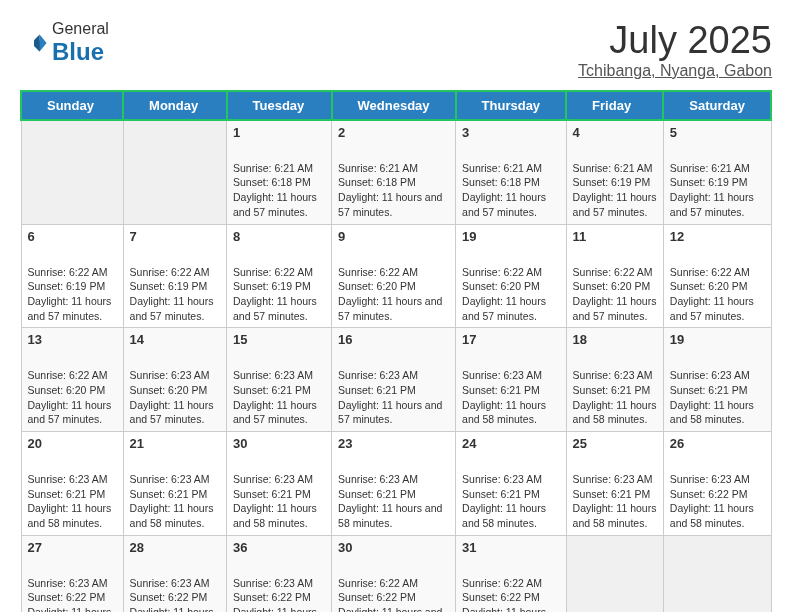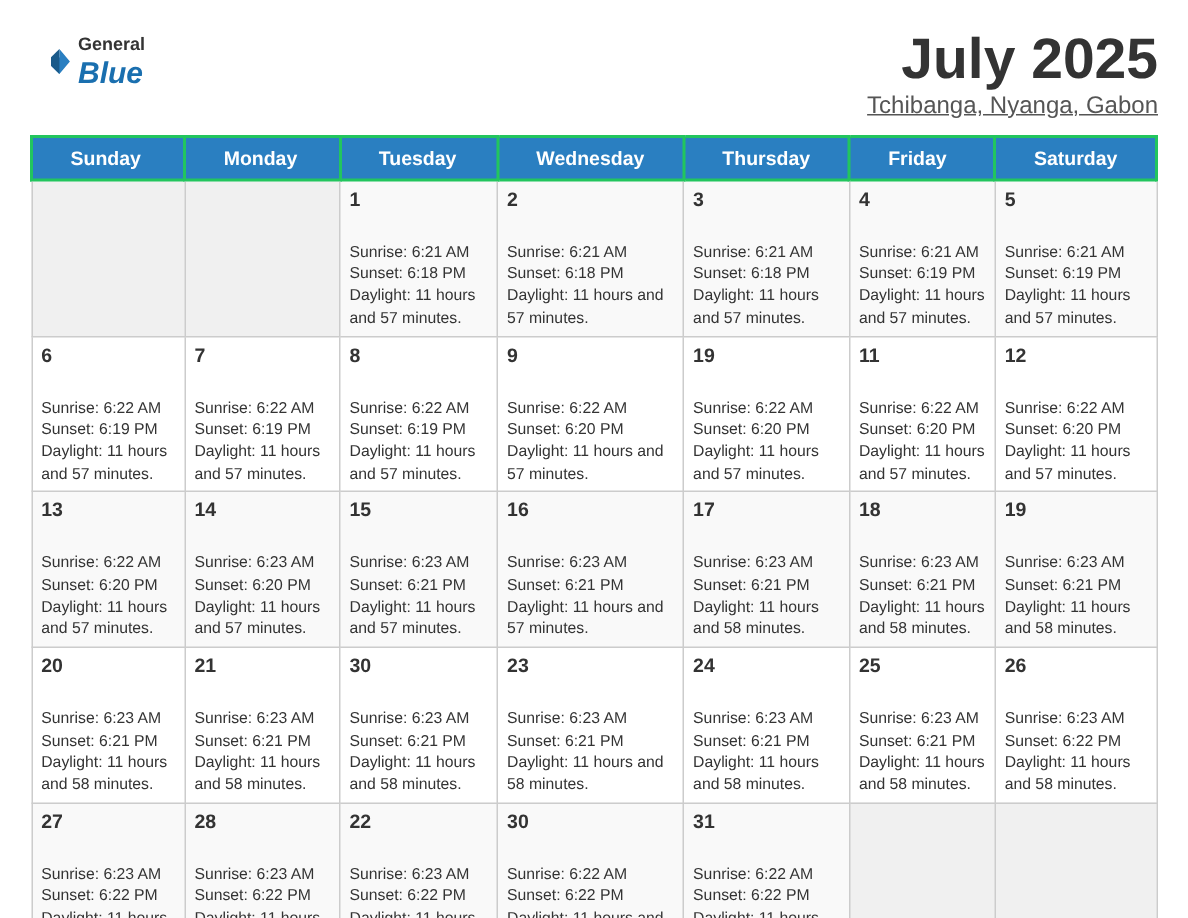--- a/index.html
+++ b/index.html
@@ -15,40 +15,39 @@
       justify-content: space-between;
       align-items: flex-start;
       margin-bottom: 10px;
     }
     .logo {
       display: flex;
       align-items: center;
       gap: 4px;
     }
     .logo-text-general {
-      font-size: 12px;
-      font-weight: bold;
+      font-size: 16px;
+      font-weight: normal;
       color: #333;
     }
     .logo-text-blue {
-      font-size: 20px;
+      font-size: 24px;
       font-weight: bold;
       color: #1a6faf;
-      font-style: italic;
     }
     .logo-icon {
       width: 28px;
       height: 28px;
     }
     .title-section {
       text-align: right;
     }
     .month-year {
       font-size: 38px;
-      font-weight: bold;
+      font-weight: normal;
       color: #333;
       line-height: 1.1;
     }
     .location {
       font-size: 16px;
       color: #555;
       text-decoration: underline;
     }
     table {
       width: 100%;
@@ -299,21 +298,21 @@
 Sunset: 6:22 PM
 Daylight: 11 hours and 58 minutes.</div>
         </td>
         <td>
           <span class="day-number">28</span>
           <div class="day-info" style="white-space: pre-line;">Sunrise: 6:23 AM
 Sunset: 6:22 PM
 Daylight: 11 hours and 58 minutes.</div>
         </td>
         <td>
-          <span class="day-number">22</span>
+          <span class="day-number">36</span>
           <div class="day-info" style="white-space: pre-line;">Sunrise: 6:23 AM
 Sunset: 6:22 PM
 Daylight: 11 hours and 58 minutes.</div>
         </td>
         <td>
           <span class="day-number">30</span>
           <div class="day-info" style="white-space: pre-line;">Sunrise: 6:22 AM
 Sunset: 6:22 PM
 Daylight: 11 hours and 59 minutes.</div>
         </td>

